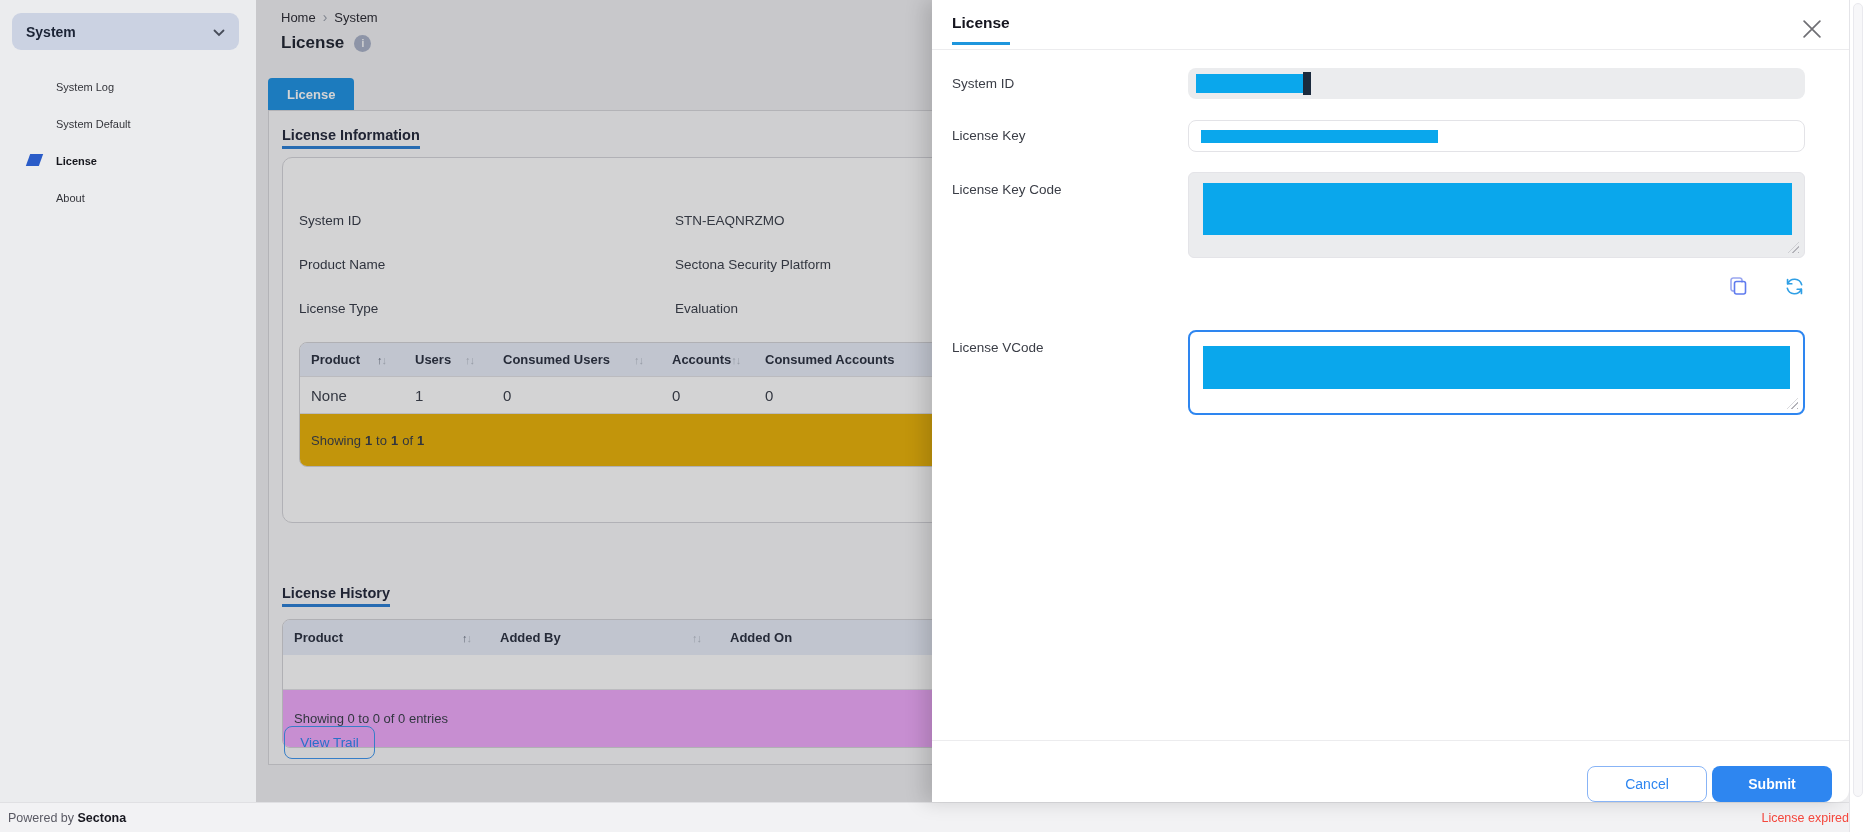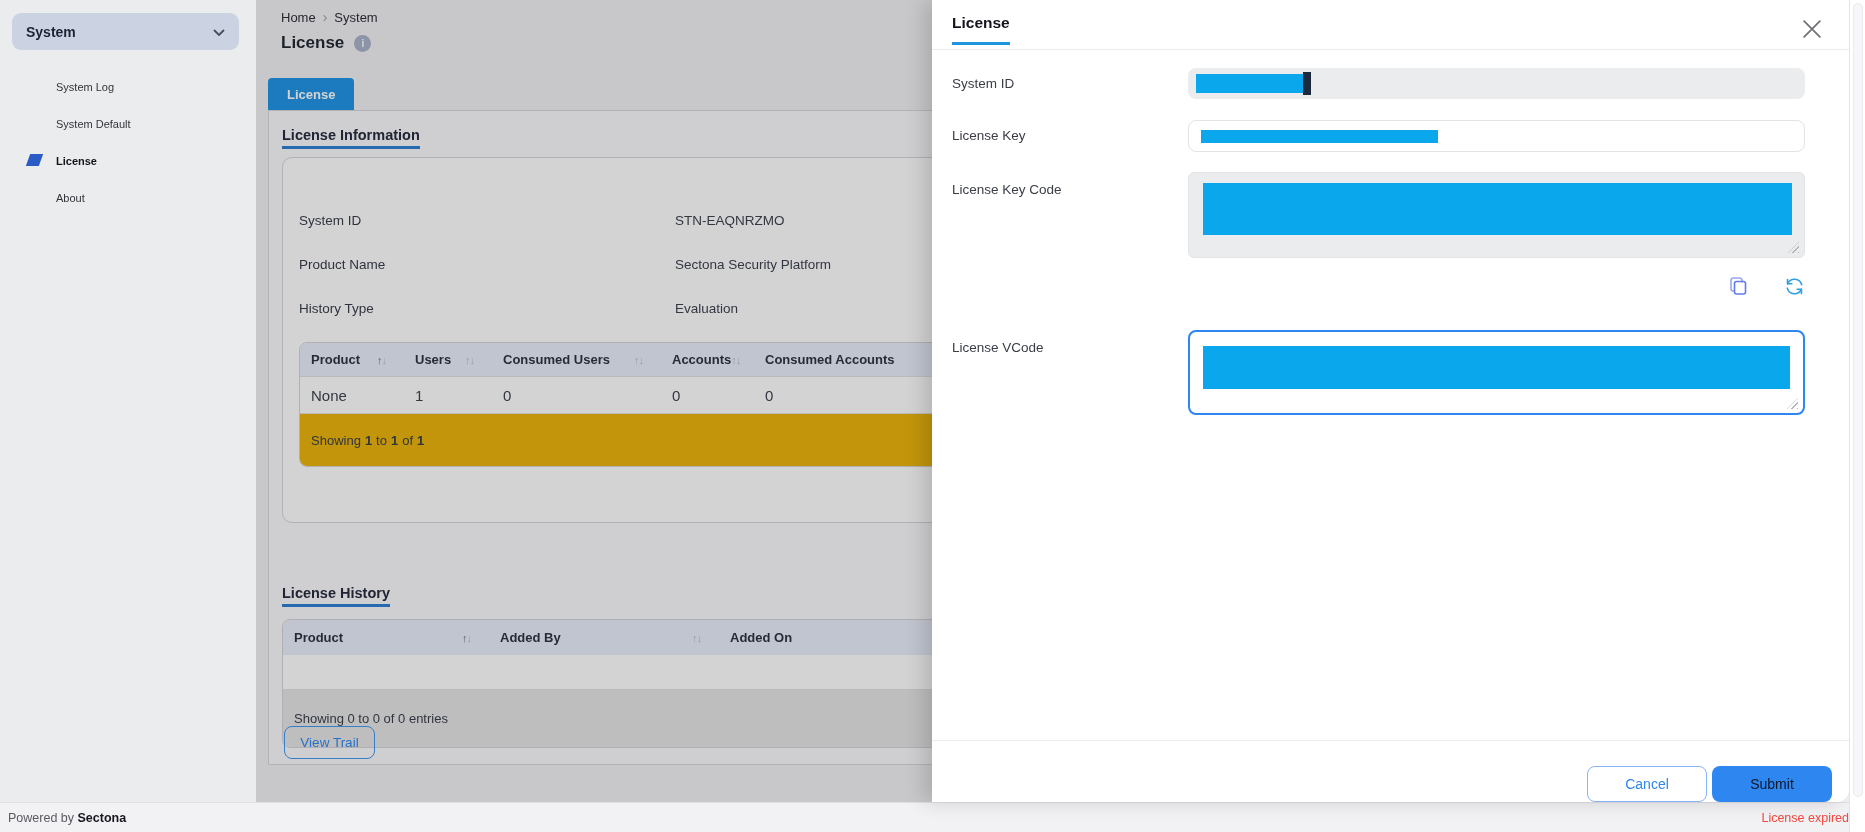--- a/index.html
+++ b/index.html
@@ -47,21 +47,21 @@
   .sort .up { color:#6b7280; }
   .sort .dn { color:#b6bcc8; }
   .sort.idle .up { color:#b6bcc8; }
   .summary { display:flex; gap:4px; }
   .summary .b { font-weight:700; }
   .hist { position:absolute; left:13px; top:473px; width:850px; }
   .hist-tbl { border:1px solid #d4d4d8; border-radius:8px; overflow:hidden; margin-top:12px; background:#fff; width:850px; }
   .hist-head { display:flex; background:#e9eef9; height:35px; align-items:center; font-size:13px; font-weight:700; color:#2b3140; }
   .hist-head .cell { display:flex; align-items:center; justify-content:space-between; padding:0 18px 0 11px; height:100%; cursor:pointer; }
   .hist-empty { height:34px; background:#fff; }
-  .hist-foot { border-top:1px solid #e2e2e6; height:58px; display:flex; align-items:center; padding-left:11px; font-size:13px; color:#383d48; background:#e5e5e5; }
+  .hist-foot { border-top:1px solid #e2e2e6; height:58px; display:flex; align-items:center; padding-left:11px; font-size:13px; color:#383d48; background:#f0abfc; }
   .view-trail { position:absolute; left:15px; top:615px; width:91px; height:33px; border:1.5px solid #3f97f0; border-radius:8px;
     background:transparent; color:#2e86f0; font-size:13.5px; font-family:inherit; cursor:pointer; }
 
   
   .backdrop { position:absolute; left:256px; top:0; width:676px; height:802px; background:rgba(22,22,24,0.19); z-index:5; }
 
   
   .drawer { position:absolute; left:932px; top:0; width:917px; height:802px; background:#fff; z-index:10;
     box-shadow:-8px 0 20px rgba(0,0,0,0.15); border-radius:0 0 12px 0; }
   .drawer-tabs { border-bottom:1px solid #ececee; padding:14px 0 0 20px; height:50px; position:relative; }
@@ -87,21 +87,21 @@
   .grip { position:absolute; right:5px; bottom:4px; width:11px; height:11px;
     background:repeating-linear-gradient(135deg, transparent 0 2.5px, #b4b4ba 2.5px 4px);
     clip-path:polygon(100% 0, 100% 100%, 0 100%); cursor:nwse-resize; }
   .gap21{height:21px}.gap20{height:20px}.gap16{height:16px}.gap32{height:32px}
   .icon-row { width:617px; margin-left:236px; display:flex; justify-content:flex-end; gap:34px; height:24px; }
   .ic-btn { width:22px; height:24px; cursor:pointer; display:flex; align-items:center; justify-content:center; }
   .drawer-foot { position:absolute; left:0; right:0; bottom:0; height:62px; border-top:1px solid #ececee;
     display:flex; justify-content:flex-end; align-items:flex-end; padding:13px 17px 0 0; gap:5px; }
   .btn { height:36px; width:120px; border-radius:8px; font-size:14px; font-family:inherit; cursor:pointer; }
   .btn.ghost { background:#fff; border:1.5px solid #88b4f6; color:#2e86f0; }
-  .btn.primary { background:#2e86f0; border:none; color:#0f172a; font-weight:400; }
+  .btn.primary { background:#2e86f0; border:none; color:#ffffff; font-weight:700; }
 
   
   .scroll-strip { position:absolute; left:1849px; top:0; width:16px; height:832px; background:#fff; border-left:1px solid #e4e4e8; z-index:12; }
   .scroll-thumb { position:absolute; left:3px; top:3px; width:10px; height:794px; border-radius:5px; background:#f7f7f9; border:1px solid #e9e9ee; cursor:grab; }
 
   
   .app-foot { position:absolute; left:0; bottom:0; width:1865px; height:30px; background:#f2f2f4; border-top:1px solid #e0e0e3; z-index:8;
     display:flex; align-items:center; justify-content:space-between; padding:0 16px 0 8px; font-size:12.5px; }
   .powered { color:#5a5a64; }
   .powered .brand { color:#17171f; font-weight:700; }
@@ -156,21 +156,21 @@
     <div class="card">
       <div class="info-row">
         <span class="info-label">System ID</span>
         <span class="info-value">STN-EAQNRZMO</span>
       </div>
       <div class="info-row">
         <span class="info-label">Product Name</span>
         <span class="info-value">Sectona Security Platform</span>
       </div>
       <div class="info-row">
-        <span class="info-label">History Type</span>
+        <span class="info-label">License Type</span>
         <span class="info-value">Evaluation</span>
       </div>
 
 
       <div class="tbl">
         <div class="tbl-head">
           <div class="cell cw1">
             <span>Product</span>
             <span class="sort"><span class="up">↑</span><span class="dn">↓</span></span>
           </div>

